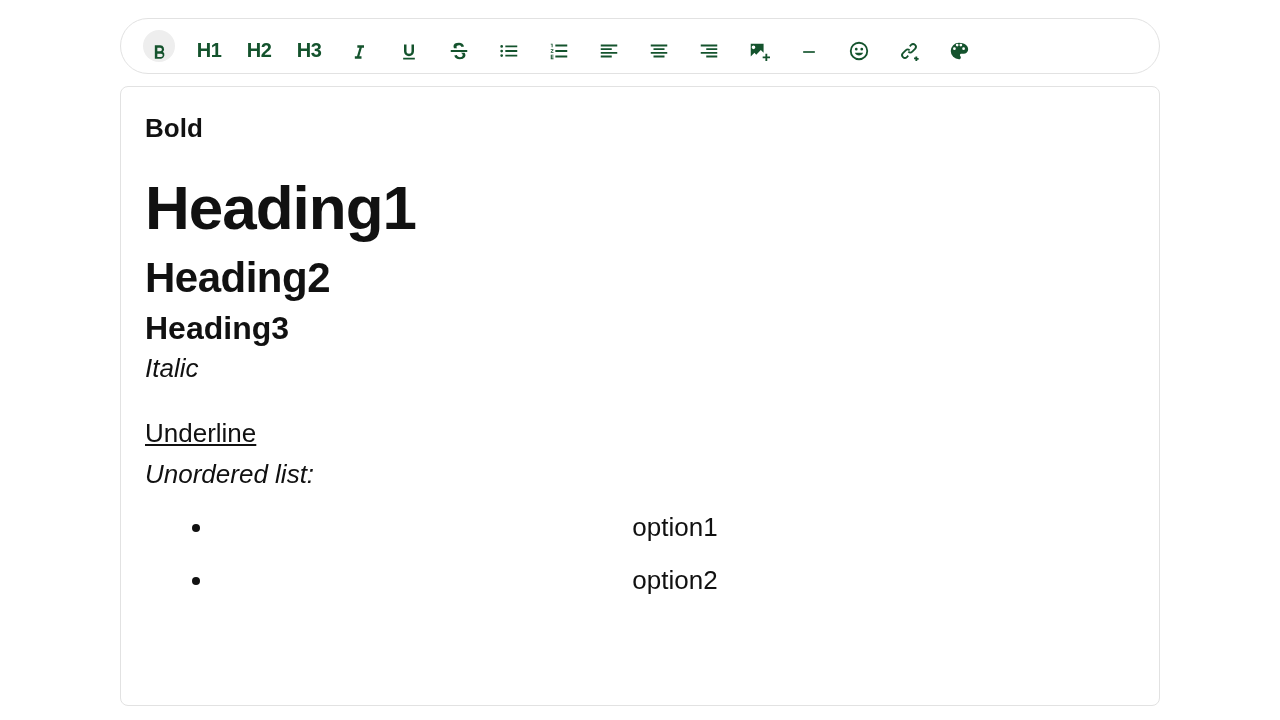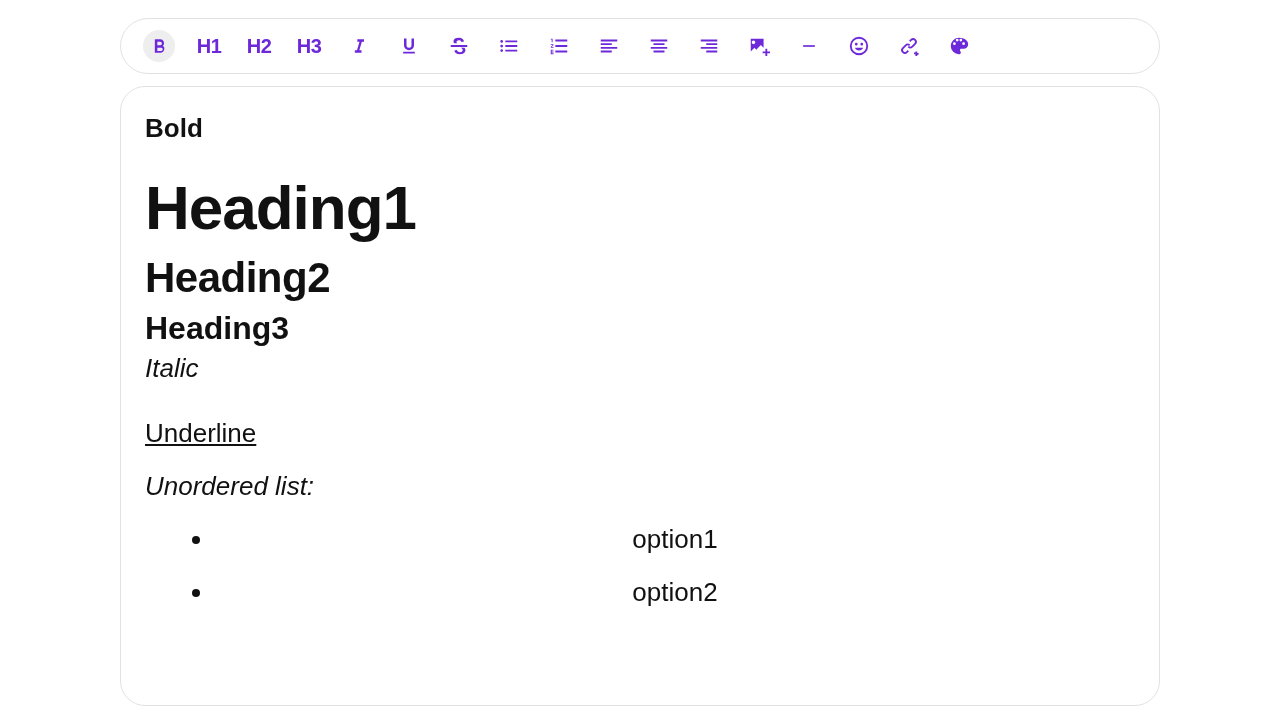--- a/index.html
+++ b/index.html
@@ -17,41 +17,41 @@
     height: 56px;
     display: flex;
     align-items: center;
     padding: 0 22px;
     gap: 18px;
   }
   .tb-btn {
     width: 32px;
     height: 32px;
     display: flex;
-    align-items: center;
+    align-items: flex-end;
     justify-content: center;
     border-radius: 50%;
     cursor: pointer;
-    color: #6d28d9;
+    color: #14532d;
     font-weight: 700;
   }
   .tb-btn.active {
     background: #eeeeee;
   }
   .tb-btn svg { display: block; }
   .tb-text {
     font-family: Arial, sans-serif;
     font-size: 20px;
     font-weight: 700;
     letter-spacing: -0.5px;
   }
   .editor-wrap {
     margin: 0 120px;
     border: 1px solid #e2e2e2;
-    border-radius: 25px;
+    border-radius: 8px;
     height: 620px;
     position: relative;
     overflow: hidden;
   }
   .editor {
     padding: 26px 24px;
     height: 100%;
     overflow-y: scroll;
     color: #111;
   }
@@ -89,21 +89,21 @@
     margin-bottom: 6px;
   }
   .line-italic {
     font-style: italic;
     font-size: 26px;
     margin-bottom: 34px;
   }
   .line-underline {
     text-decoration: underline;
     font-size: 26px;
-    margin-bottom: 22px;
+    margin-bottom: 10px;
   }
   .line-strike {
     text-decoration: line-through;
     font-size: 26px;
     margin-bottom: 26px;
   }
   .line-label {
     font-size: 26px;
     margin-bottom: 22px;
     font-style: italic;

